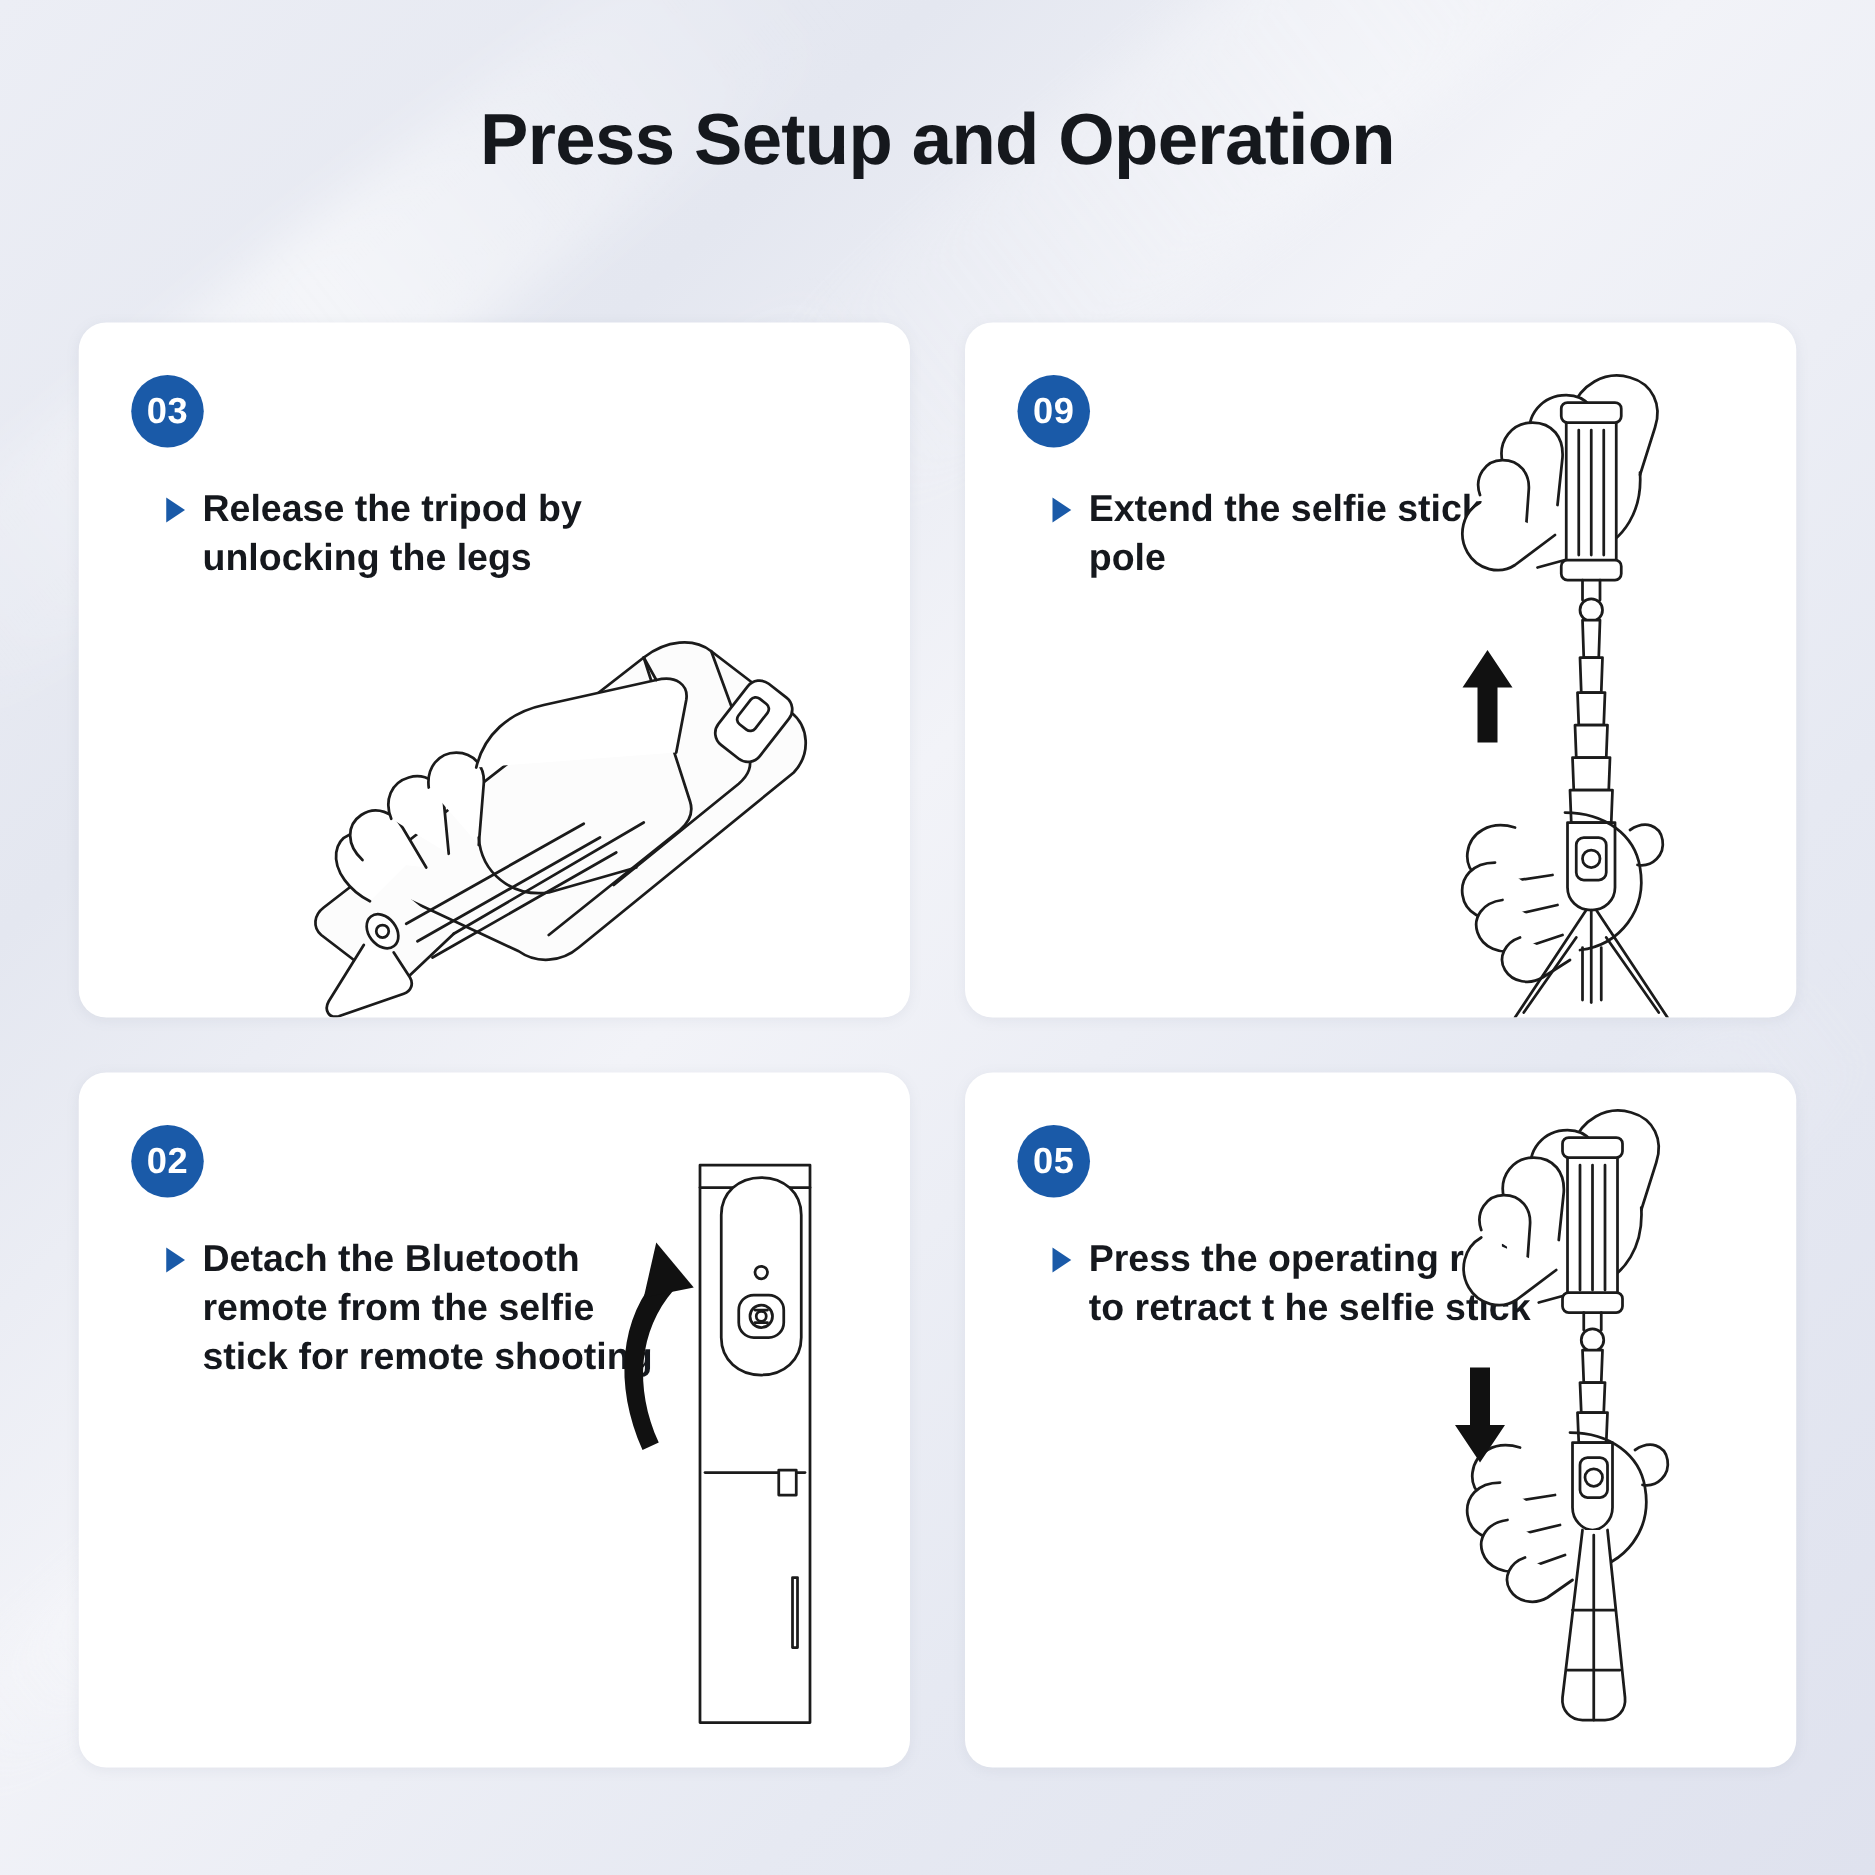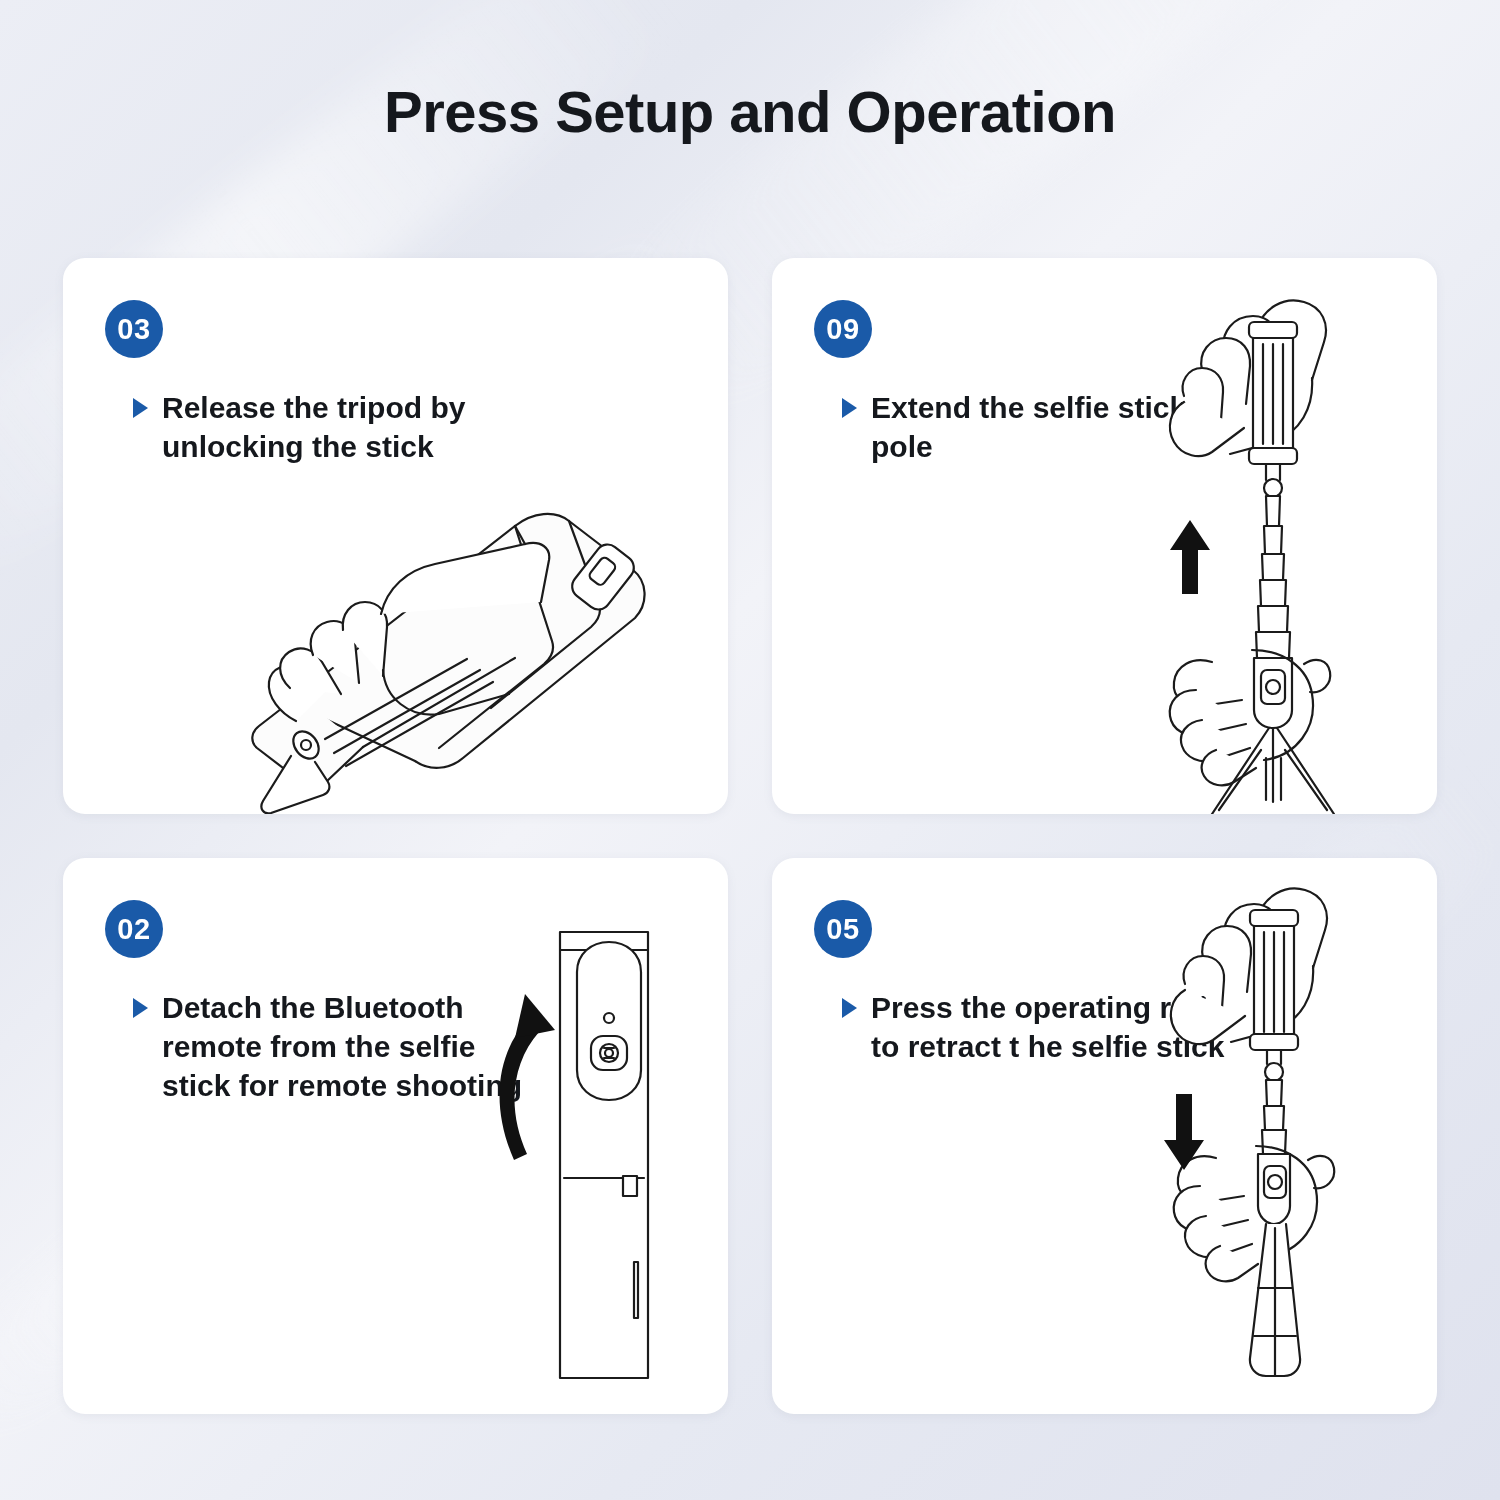--- a/index.html
+++ b/index.html
@@ -118,21 +118,21 @@
 <div class="bg-streak s5"></div>
 
 <div class="page-title">Press Setup and Operation</div>
 
 <div class="grid">
 
   <div class="card">
     <div class="badge">03</div>
     <div class="step-text">
       <div class="tri"></div>
-      <div class="step-label">Release the tripod by unlocking the stick</div>
+      <div class="step-label">Release the tripod by unlocking the legs</div>
     </div>
     <div class="art">
       <svg width="665" height="556" viewBox="0 0 665 556">
         <g fill="none" stroke="#1b1b1b" stroke-width="2.2" stroke-linecap="round" stroke-linejoin="round">
 
           <path d="M239 434 L452 268 C470 254 492 252 506 263 L570 312 C584 323 586 345 572 360 L400 500 C386 512 366 513 352 503 L243 452 C232 446 231 441 239 434 Z" fill="#fcfcfc"></path>
 
           <path d="M452 268 L489 383 C492 392 489 399 481 406 L376 490"></path>
           <path d="M506 263 L536 345 C539 355 536 362 528 369 L428 450"></path>
 

